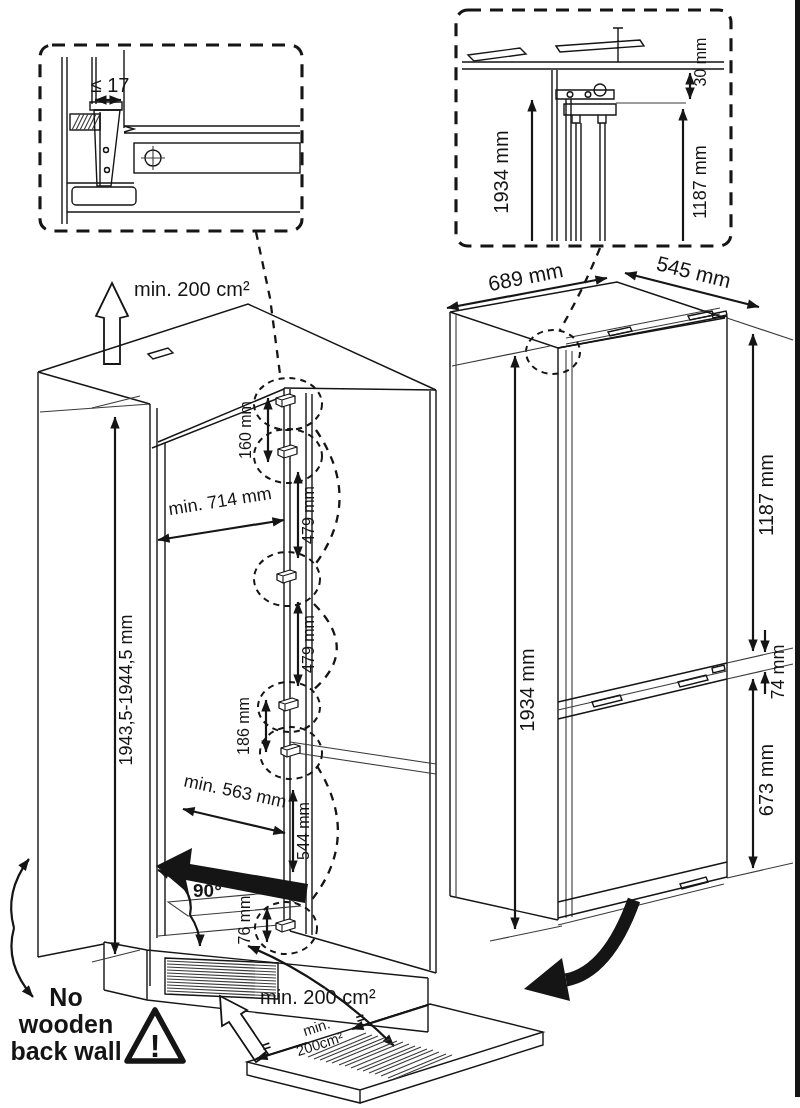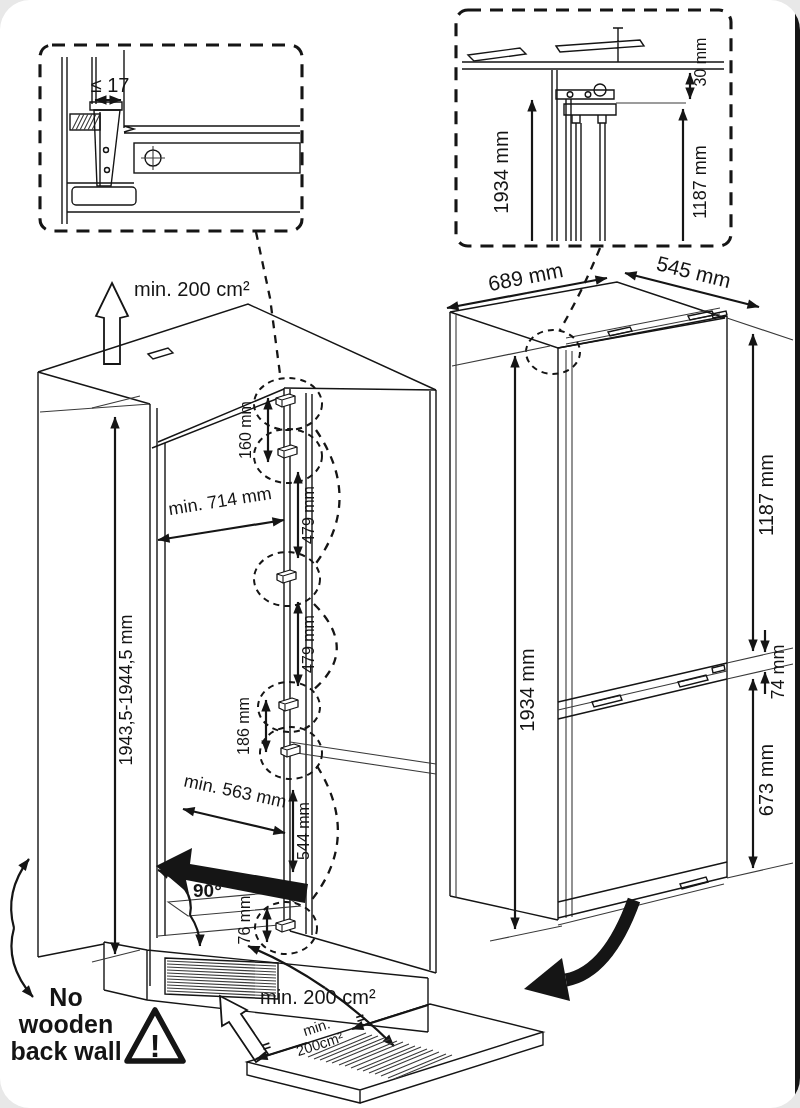--- a/index.html
+++ b/index.html
@@ -1,17 +1,17 @@
 <!DOCTYPE html>
 <html><head>
 <meta charset="utf-8">
 <style>
   html,body{margin:0;padding:0;background:#e8e8e8;}
   .page{position:relative;width:800px;height:1108px;background:#ffffff;overflow:hidden;
-        font-family:"Liberation Sans",sans-serif;border-radius:30px;}
+        font-family:"Liberation Sans",sans-serif;}
   svg text{font-family:"Liberation Sans",sans-serif;fill:#141414;}
   .lbl{font-size:20px;}
   .lblB{font-size:21px;}
   .dimS{font-size:16px;}
   .dimM{font-size:18px;}
   .dimL{font-size:20px;}
   .ang{font-size:19px;font-weight:bold;}
   .warn{font-size:25px;font-weight:bold;}
   .bang{font-size:32px;font-weight:bold;}
   .eq{font-size:15px;font-weight:bold;}

